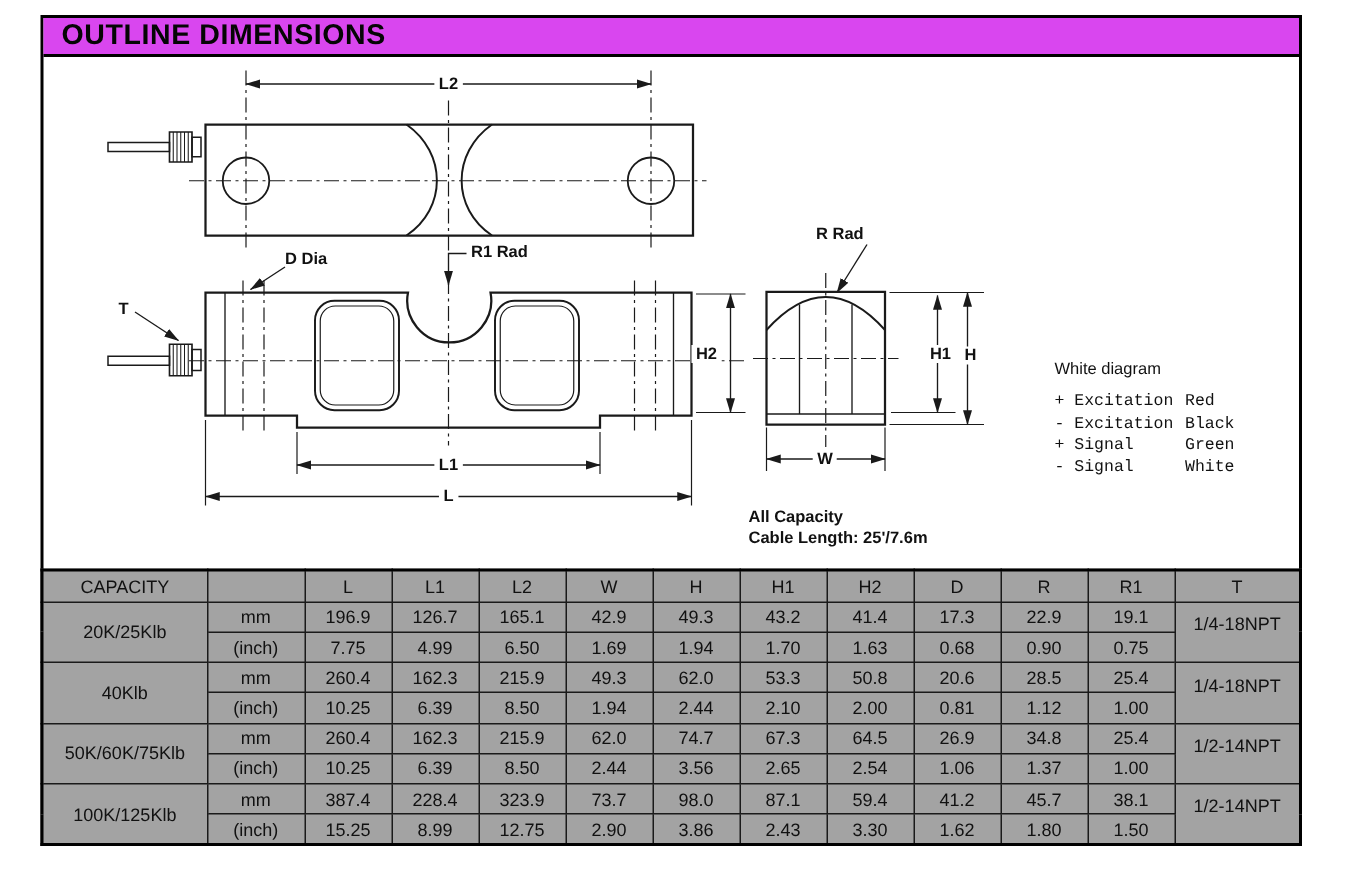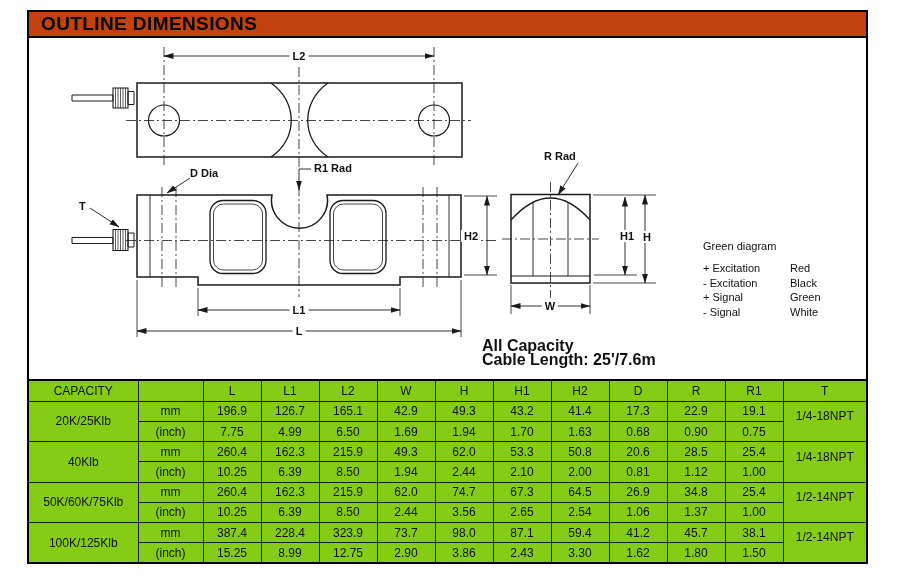--- a/index.html
+++ b/index.html
@@ -1,37 +1,37 @@
 <!DOCTYPE html>
 <html><head>
 <meta charset="utf-8">
 <style>
   html,body{margin:0;padding:0;background:#fff;}
   #canvas{position:relative;width:898px;height:587px;background:#fff;overflow:hidden;
           font-family:"Liberation Sans",sans-serif;color:#111;}
   
   #frame{position:absolute;left:27px;top:10px;width:841px;height:554px;
          border:2px solid #000;box-sizing:border-box;background:#fff;}
-  #titlebar{position:absolute;left:0;top:0;right:0;height:26px;background:#c2410c;
+  #titlebar{position:absolute;left:0;top:0;right:0;height:26px;background:#d946ef;
             border-bottom:2px solid #000;display:flex;align-items:center;padding-left:12px;box-sizing:border-box;}
   #titlebar .t{font-weight:bold;font-size:19px;letter-spacing:.4px;color:#050505;}
   
   #drawing{position:absolute;left:0;top:0;width:898px;height:587px;z-index:2;}
   #labels{position:absolute;left:0;top:0;width:898px;height:587px;z-index:3;pointer-events:none;}
   .lb{position:absolute;font-size:11px;font-weight:bold;white-space:nowrap;color:#111;}
   .ctr{transform:translateX(-50%);background:#fff;padding:0 3px;}
   .reg{font-weight:normal;}
   #wiring{position:absolute;left:703px;top:240px;font-size:11px;}
   #wiring .wt{margin-bottom:9px;}
-  #wiring .wr{display:flex;line-height:14.6px;}
+  #wiring .wr{display:flex;line-height:14.6px;font-family:Liberation Mono, monospace;}
   #wiring .wr .sig{width:87px;}
-  #note{position:absolute;left:482px;top:339px;font-size:16px;font-weight:bold;line-height:13.5px;}
+  #note{position:absolute;left:499px;top:339px;font-size:11px;font-weight:bold;line-height:13.5px;}
   
   #dimtable{position:absolute;left:27px;top:379px;width:841px;height:185px;z-index:4;
-            border-collapse:collapse;table-layout:fixed;font-size:12px;background:#84cc16;
+            border-collapse:collapse;table-layout:fixed;font-size:12px;background:#a3a3a3;
             border:2px solid #000;}
   #dimtable th,#dimtable td{border:1px solid #1a1a1a;text-align:center;padding:0;
             font-weight:normal;overflow:hidden;white-space:nowrap;}
   #dimtable tr{height:20px;}
   #dimtable tr.hd{height:21px;}
   #dimtable td.tcell{vertical-align:bottom;padding-bottom:18px;}
   svg line,svg path,svg rect,svg circle{vector-effect:non-scaling-stroke;}
 </style>
 </head>
 <body>
@@ -143,21 +143,21 @@
     <span class="lb ctr" style="left:550px;top:300px">W</span>
     <span class="lb ctr" style="left:471px;top:230px">H2</span>
     <span class="lb ctr" style="left:627px;top:230px">H1</span>
     <span class="lb ctr" style="left:647px;top:231px">H</span>
     <span class="lb" style="left:79px;top:200px">T</span>
     <span class="lb" style="left:190px;top:167px">D Dia</span>
     <span class="lb" style="left:314px;top:162px">R1 Rad</span>
     <span class="lb" style="left:544px;top:150px">R Rad</span>
 
     <div id="wiring">
-      <div class="wt reg">Green diagram</div>
+      <div class="wt reg">White diagram</div>
       <div class="wr">
         <span class="sig">+ Excitation</span>
         <span>Red</span>
       </div>
       <div class="wr">
         <span class="sig">-  Excitation</span>
         <span>Black</span>
       </div>
       <div class="wr">
         <span class="sig">+ Signal</span>

